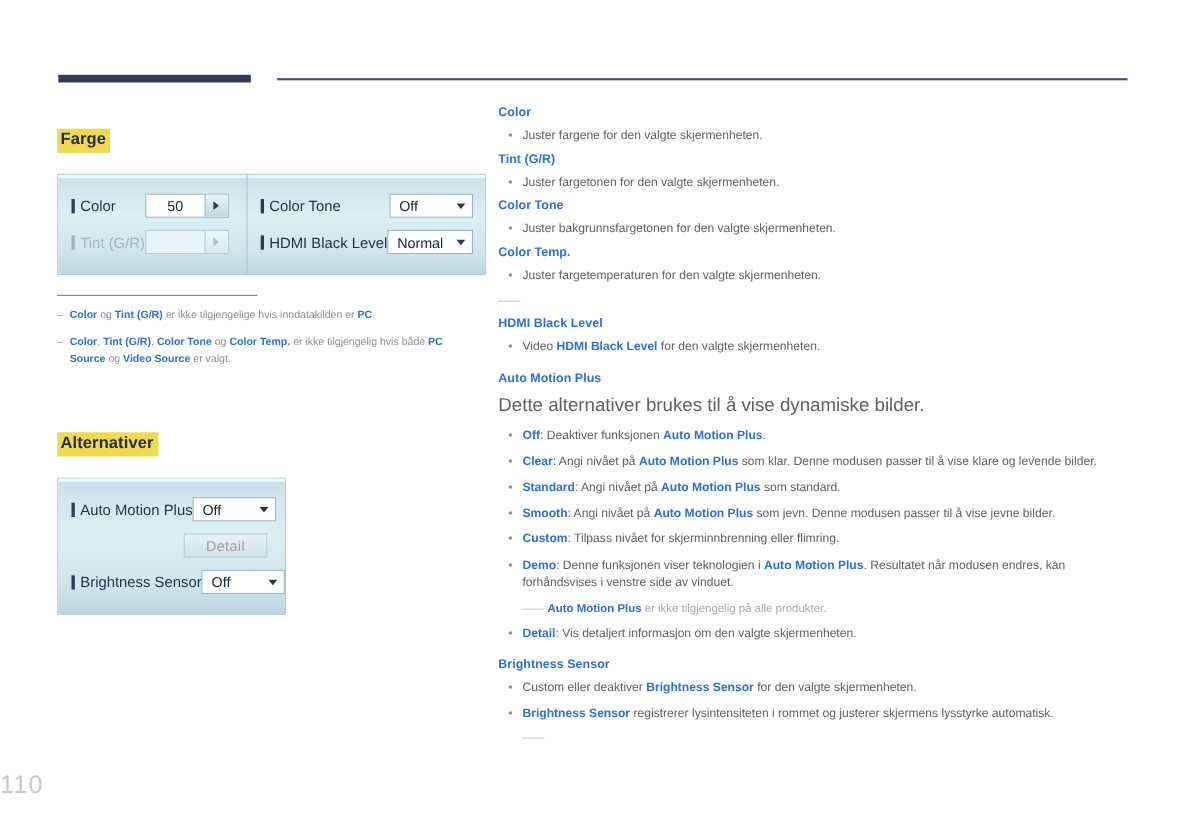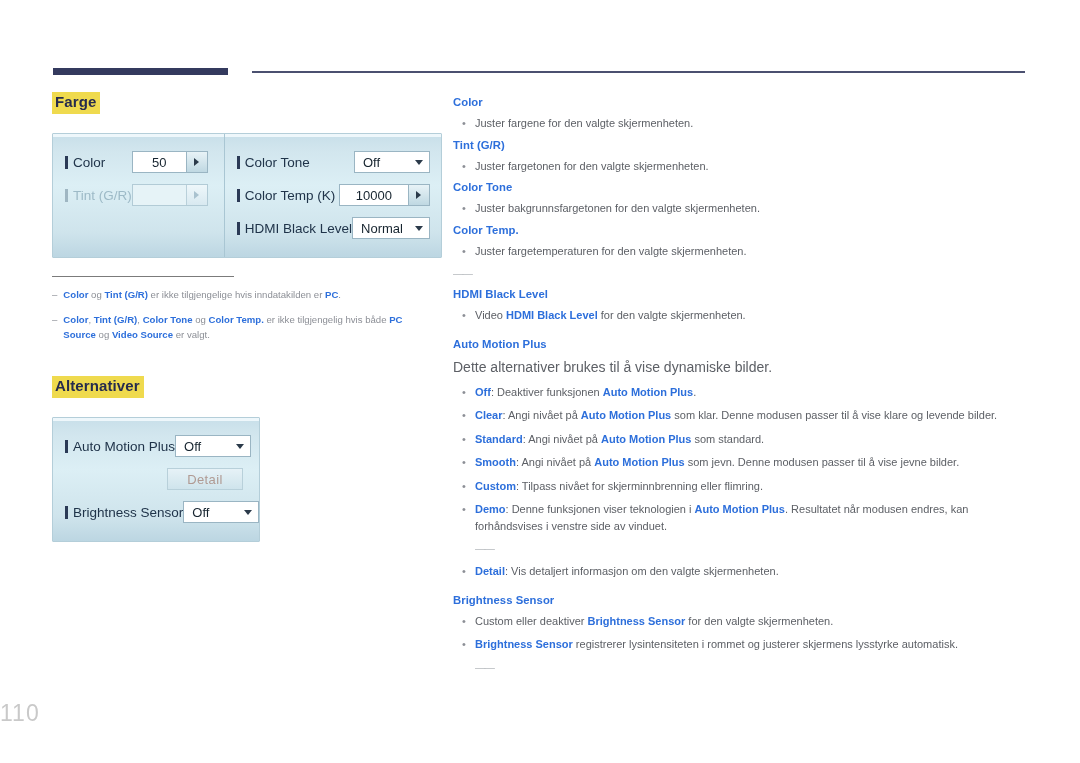--- a/index.html
+++ b/index.html
@@ -29,20 +29,21 @@
   #right-col { position:absolute; left:453px; top:96px; width:580px; }
 
   
   .section-heading {
     font-size:15px; font-weight:bold; color:#262b4d;
     background:#efda4e;
     display:inline-block;
     padding:1px 4px 2px 3px;
     letter-spacing:.1px;
     line-height:1.25;
+    margin-top:25px;
   }
 
   
   .osd {
     margin-top:19px;
     background:linear-gradient(180deg,#c8dfe9 0%, #d2e6ee 14%, #dceff5 42%, #cfe4ec 80%, #bcd6e2 100%);
     border:1px solid #b4ced9;
     border-radius:1px;
     display:flex;
     position:relative;
@@ -141,21 +142,21 @@
   .note .txt { max-width:360px; }
   .b { color:#2d6fdb; font-weight:bold; }
 
   
   .r-head {
     font-size:11.3px; font-weight:bold; color:#2d6fdb;
     margin:0 0 7px 0; letter-spacing:.05px;
   }
   .r-head.sp { margin-top:14px; }
   .r-plain {
-    font-size:14px; color:#5d6066; line-height:1.45;
+    font-size:17px; color:#5d6066; line-height:1.45;
     margin:0 0 7px 0;
   }
   .r-bullet {
     display:flex; gap:0px;
     font-size:11px; color:#5d6066; line-height:1.5;
     margin:0 0 7px 0;
   }
   .r-bullet .dot {
     flex:none; width:22px; text-align:center; color:#8c8f96; font-size:11px;
     line-height:1.5;
@@ -223,32 +224,20 @@
           <span class="osd-label">Color Tone</span>
           <div class="osd-ctrl">
             <div class="dd-box">
               <span class="v">Off</span>
               <span class="tri-down"></span>
             </div>
           </div>
         </div>
         <div class="osd-row">
           <span class="osd-marker"></span>
-          <span class="osd-label">Color Temp (K)</span>
-          <div class="osd-ctrl">
-            <div class="val-box">
-              <span class="v">10000</span>
-              <span class="arrow-btn">
-                <span class="tri-right"></span>
-              </span>
-            </div>
-          </div>
-        </div>
-        <div class="osd-row">
-          <span class="osd-marker"></span>
           <span class="osd-label">HDMI Black Level</span>
           <div class="osd-ctrl">
             <div class="dd-box">
               <span class="v">Normal</span>
               <span class="tri-down"></span>
             </div>
           </div>
         </div>
       </div>
   </div>
@@ -351,20 +340,21 @@
     <div class="r-bullet">
       <span class="dot">•</span>
       <span class="body"><span class="b">Custom</span><span>: Tilpass nivået for skjerminnbrenning eller flimring.</span></span>
     </div>
     <div class="r-bullet">
       <span class="dot">•</span>
       <span class="body"><span class="b">Demo</span><span>: Denne funksjonen viser teknologien i </span><span class="b">Auto Motion Plus</span><span>. Resultatet når modusen endres, kan forhåndsvises i venstre side av vinduet.</span></span>
     </div>
     <div class="r-sub indent">
       <span class="mdash">――</span>
+      <span><span class="b">Auto Motion Plus</span><span> er ikke tilgjengelig på alle produkter.</span></span>
     </div>
     <div class="r-bullet">
       <span class="dot">•</span>
       <span class="body"><span class="b">Detail</span><span>: Vis detaljert informasjon om den valgte skjermenheten.</span></span>
     </div>
     <div class="r-head sp">Brightness Sensor</div>
     <div class="r-bullet">
       <span class="dot">•</span>
       <span class="body"><span>Custom eller deaktiver </span><span class="b">Brightness Sensor</span><span> for den valgte skjermenheten.</span></span>
     </div>

